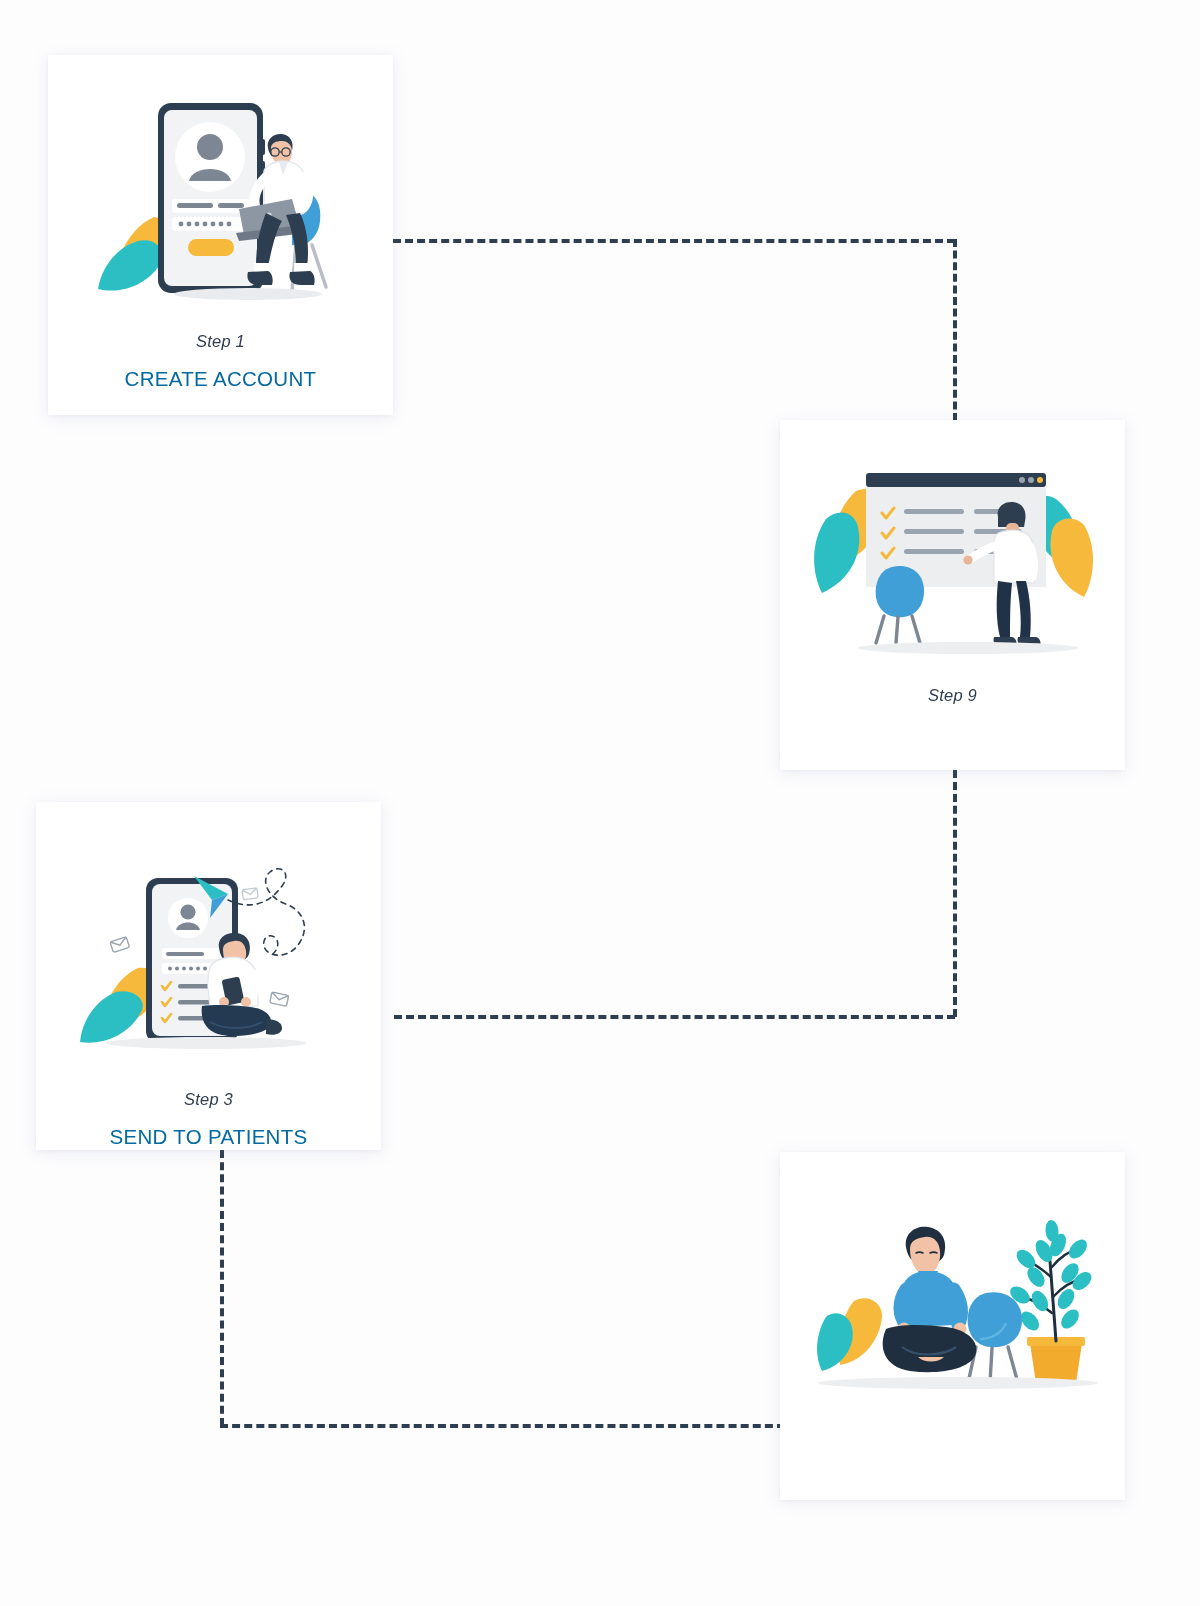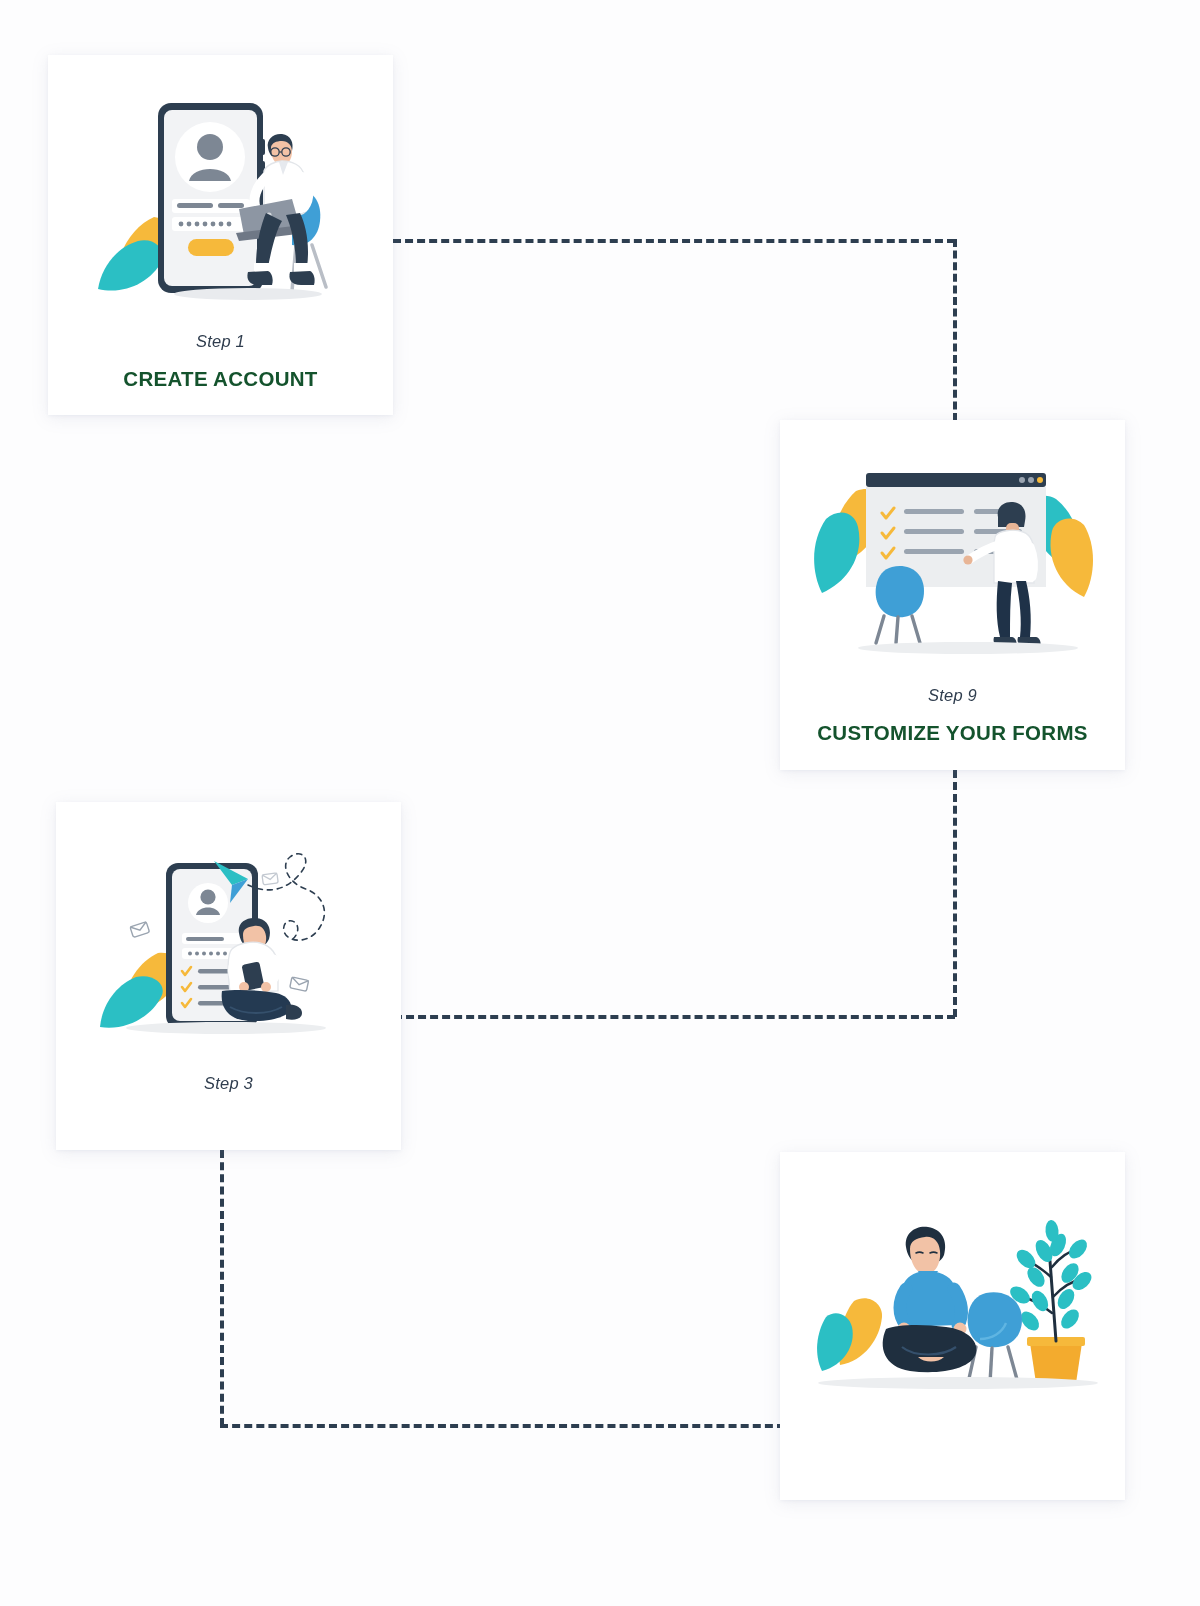--- a/index.html
+++ b/index.html
@@ -47,31 +47,31 @@
   }
   .step-label{
     font-style:italic;
     font-size:16.5px;
     color:#2f3d4e;
     letter-spacing:.2px;
     margin:0 0 14px 0;
   }
   .step-title{
     font-size:20.5px;
-    font-weight:bold;
-    color:#14532d;
+    font-weight:normal;
+    color:#0369a1;
     letter-spacing:.3px;
     line-height:1.33;
     margin:0;
   }
 
   
   #card-1{left:48px;  top:55px;   width:345px; height:360px;}
   #card-2{left:780px; top:420px;  width:345px; height:350px;}
-  #card-3{left:56px;  top:802px;  width:345px; height:348px;}
+  #card-3{left:36px;  top:802px;  width:345px; height:348px;justify-content:flex-end;}
   #card-4{left:780px; top:1152px; width:345px; height:348px;}
 
   #card-1 .card-art{height:215px;margin-top:40px;}
   #card-2 .card-art{height:200px;margin-top:38px;}
   #card-3 .card-art{height:200px;margin-top:40px;}
   #card-4 .card-art{height:200px;margin-top:48px;}
 
   #card-1 .card-text{margin-top:22px;}
   #card-2 .card-text{margin-top:28px;}
   #card-3 .card-text{margin-top:32px;}
@@ -206,21 +206,20 @@
         <path d="M208 120 C212 140 214 160 212 176 L222 176 C224 156 222 136 218 120 Z" fill="#1f3248"></path>
 
         <path d="M186 176 C184 182 188 187 198 187 L208 187 C210 181 207 176 204 176 Z" fill="#2d3e50"></path>
         <path d="M210 176 C208 182 212 187 222 187 L232 187 C234 181 231 176 228 176 Z" fill="#2d3e50"></path>
 
         <ellipse cx="160" cy="187" rx="110" ry="6" fill="#eceef0"></ellipse>
       </svg>
     </div>
     <div class="card-text">
       <p class="step-label">Step 9</p>
-      <p class="step-title">CUSTOMIZE YOUR FORMS</p>
     </div>
   </div>
 
   <div class="card" id="card-3">
     <div class="card-art">
       <svg width="265" height="195" viewBox="0 0 265 195">
 
         <path d="M62 108 C44 116 28 138 26 166 C54 168 76 152 84 130 C88 118 80 106 62 108Z" fill="#f6b93b"></path>
         <path d="M40 132 C20 140 6 160 4 182 C30 186 56 172 66 150 C70 140 58 128 40 132Z" fill="#2bbfc4"></path>
 
@@ -280,20 +279,21 @@
         <path d="M126 146 C124 160 130 172 146 175 C166 178 188 174 194 166 C198 158 190 150 180 148 C164 145 140 144 126 146Z" fill="#243a52"></path>
         <path d="M134 162 C148 170 172 170 186 162" fill="none" stroke="#35506c" stroke-width="2"></path>
 
         <path d="M190 160 C198 158 206 162 206 168 C206 174 198 176 190 174 Z" fill="#2d3e50"></path>
 
         <ellipse cx="130" cy="183" rx="100" ry="6" fill="#eceef0"></ellipse>
       </svg>
     </div>
     <div class="card-text">
       <p class="step-label">Step 3</p>
+      <p class="step-title">SEND TO PATIENTS</p>
     </div>
   </div>
 
   <div class="card" id="card-4">
     <div class="card-art">
       <svg width="290" height="190" viewBox="0 0 290 190">
 
         <path d="M46 96 C34 110 28 138 32 160 C56 156 72 134 74 112 C75 98 60 88 46 96Z" fill="#f6b93b"></path>
         <path d="M18 112 C8 128 6 150 14 166 C36 160 48 140 44 122 C41 110 28 104 18 112Z" fill="#2bbfc4"></path>
 

